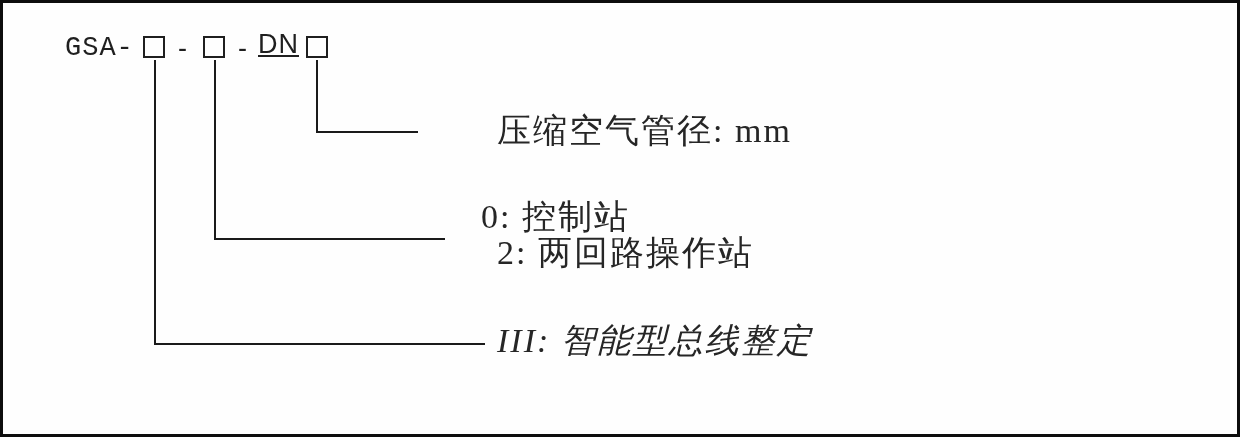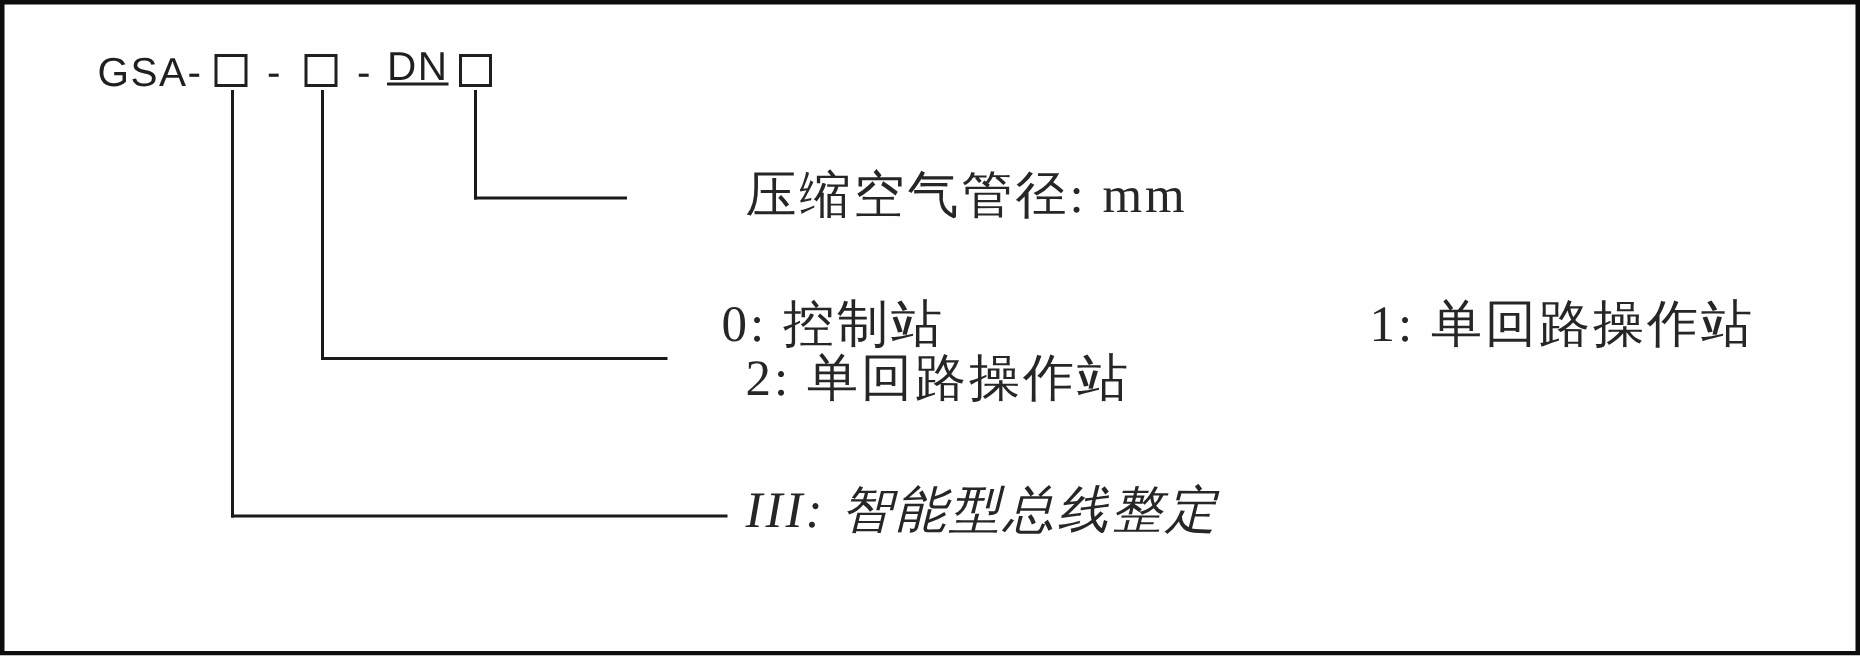--- a/index.html
+++ b/index.html
@@ -47,21 +47,21 @@
     letter-spacing: 2px;
     white-space: nowrap;
     line-height: 34px;
   }
 </style>
 </head>
 <body>
 
 <div class="canvas">
 
-  <span class="code-text" style="left:62px; top:30px;">GSA-</span>
+  <span class="code-text" style="left:62px; top:30px;font-family:Liberation Mono, monospace;">GSA-</span>
 
   <div class="code-box" style="left:140px; top:33px;"></div>
 
   <span class="code-text" style="left:175px; top:30px;">-</span>
 
   <div class="code-box" style="left:200px; top:33px;"></div>
 
   <span class="code-text" style="left:235px; top:30px;">-</span>
 
   <span class="code-text" style="left:255px; top:26px;text-decoration:underline;">DN</span>
@@ -74,20 +74,19 @@
   <div class="vline" style="left:211px; top:57px; height:180px;"></div>
   <div class="hline" style="left:211px; top:235px; width:231px;"></div>
 
   <div class="vline" style="left:151px; top:57px; height:285px;"></div>
   <div class="hline" style="left:151px; top:340px; width:331px;"></div>
 
   <span class="callout" style="left:494px; top:111px;">压缩空气管径: mm</span>
 
   <span class="callout" style="left:478px; top:197px;text-align:right;">0: 控制站</span>
 
-  <span class="callout" style="left:910px; top:197px;">1: 单回路操作站</span>
 
-  <span class="callout" style="left:494px; top:233px;">2: 单回路操作站</span>
+  <span class="callout" style="left:494px; top:233px;">2: 两回路操作站</span>
 
 
   <span class="callout" style="left:494px; top:321px;font-style:italic;">III: 智能型总线整定</span>
 
 </div>
 
 </body></html>

